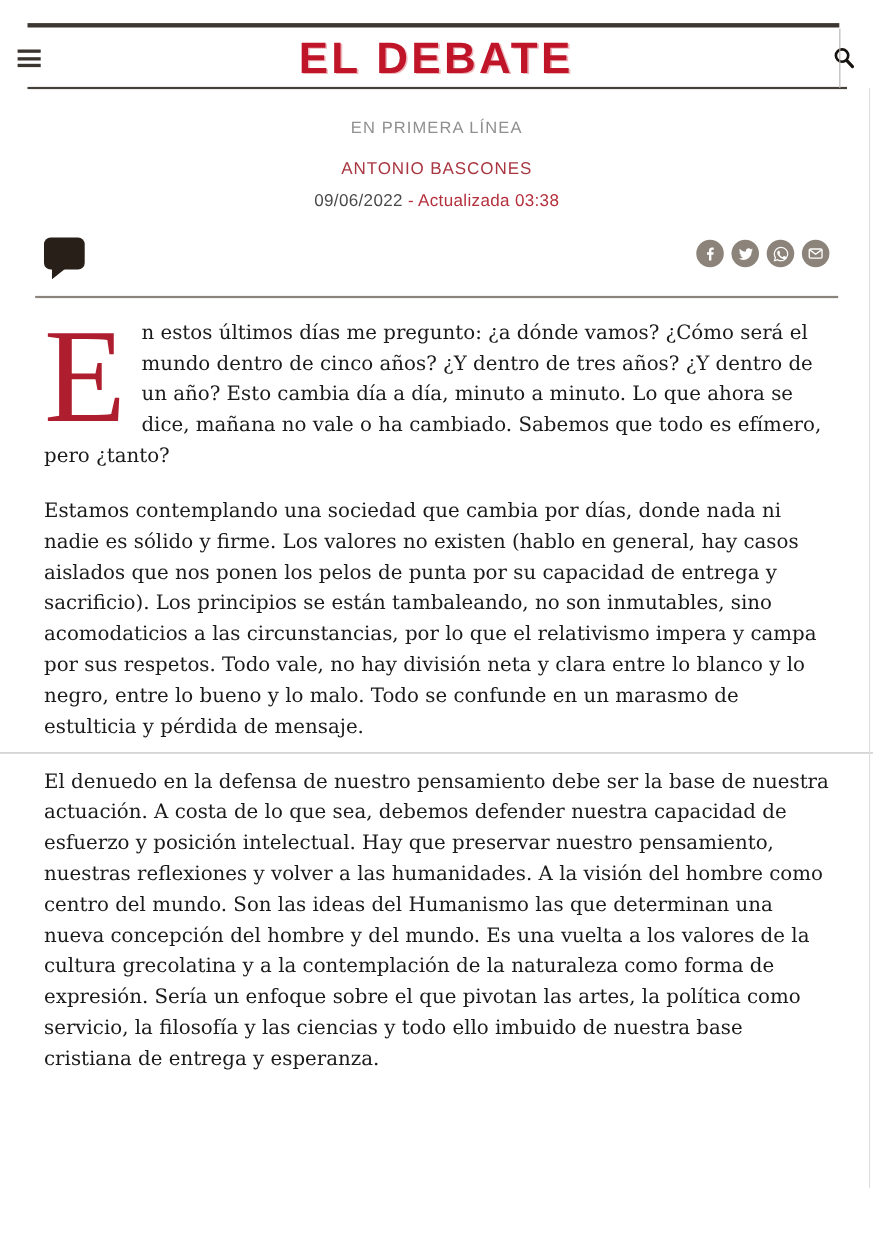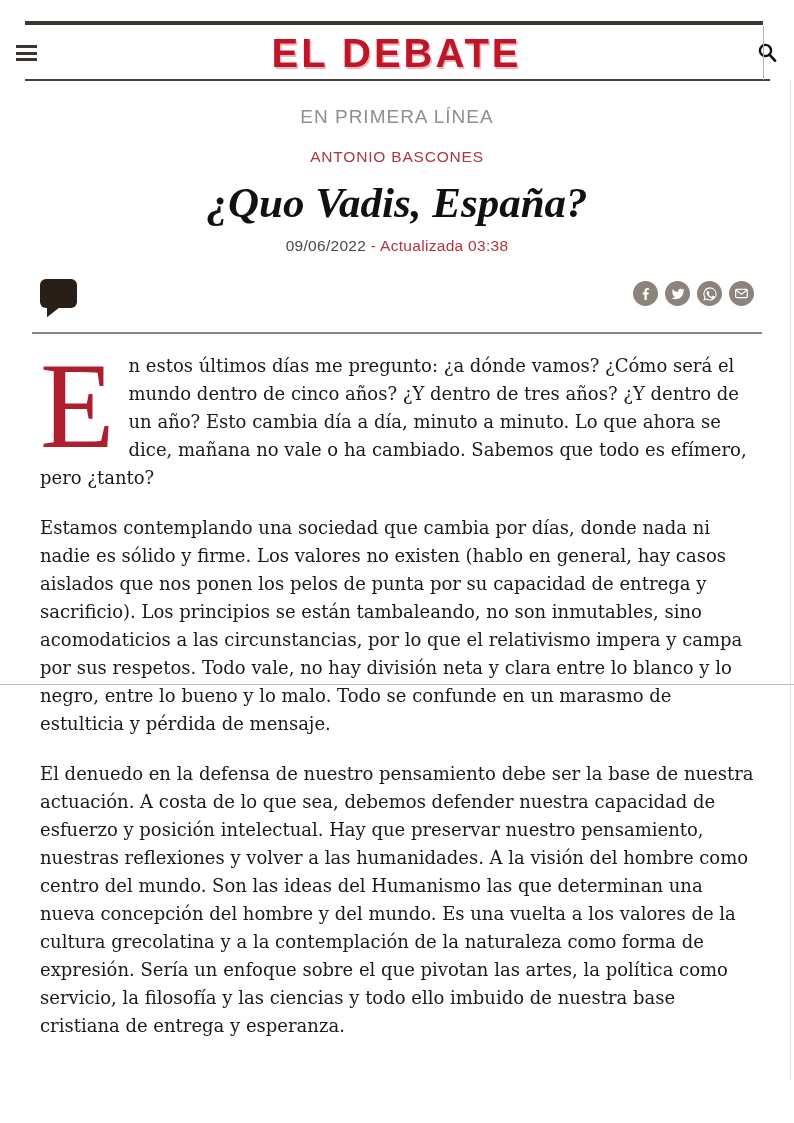--- a/index.html
+++ b/index.html
@@ -28,21 +28,21 @@
     font-family:"Liberation Sans", sans-serif; font-weight:bold;
     font-size:40px; letter-spacing:3px; color:#c01528;
     text-shadow:1.5px 1.5px 0 rgba(192,21,40,0.30);
     line-height:1; user-select:none;
   }
   .search-btn { background:none; border:none; padding:0; cursor:pointer; width:22px; height:22px; }
 
   
   .article-head { text-align:center; padding-top:106px; }
   .category {
-    font-family:"Liberation Sans", sans-serif; font-size:19px; letter-spacing:1px;
+    font-family:"Liberation Sans", sans-serif; font-size:15px; letter-spacing:1px;
     color:#8f8f8f; text-transform:uppercase; display:inline-block; cursor:pointer;
   }
   .author {
     font-family:"Liberation Sans", sans-serif; font-size:15.5px; letter-spacing:0.8px;
     color:#a93742; text-transform:uppercase; margin-top:20px; display:block; cursor:pointer;
   }
   .title {
     font-family:"Liberation Serif", serif; font-style:italic; font-weight:bold;
     font-size:43px; color:#111111; margin-top:13px; line-height:1.1;
   }
@@ -105,21 +105,20 @@
         <line x1="13.7" y1="12.9" x2="19" y2="18.6" stroke="#15120f" stroke-width="2.8" stroke-linecap="round"></line>
       </svg>
     </button>
   </header>
   <div class="header-border"></div>
   <div class="artifact-header-right"></div>
 
   <div class="article-head">
     <a class="category">EN PRIMERA LÍNEA</a>
     <a class="author">ANTONIO BASCONES</a>
-    <h1 class="title">¿Quo Vadis, España?</h1>
     <div class="dateline">
       <span>09/06/2022</span>
       <span class="red">-</span>
       <span class="red">Actualizada 03:38</span>
     </div>
   </div>
 
   <div class="share-row">
     <button class="comment-bubble" title="comment-bubble-icon"></button>
     <div class="social-icons">

